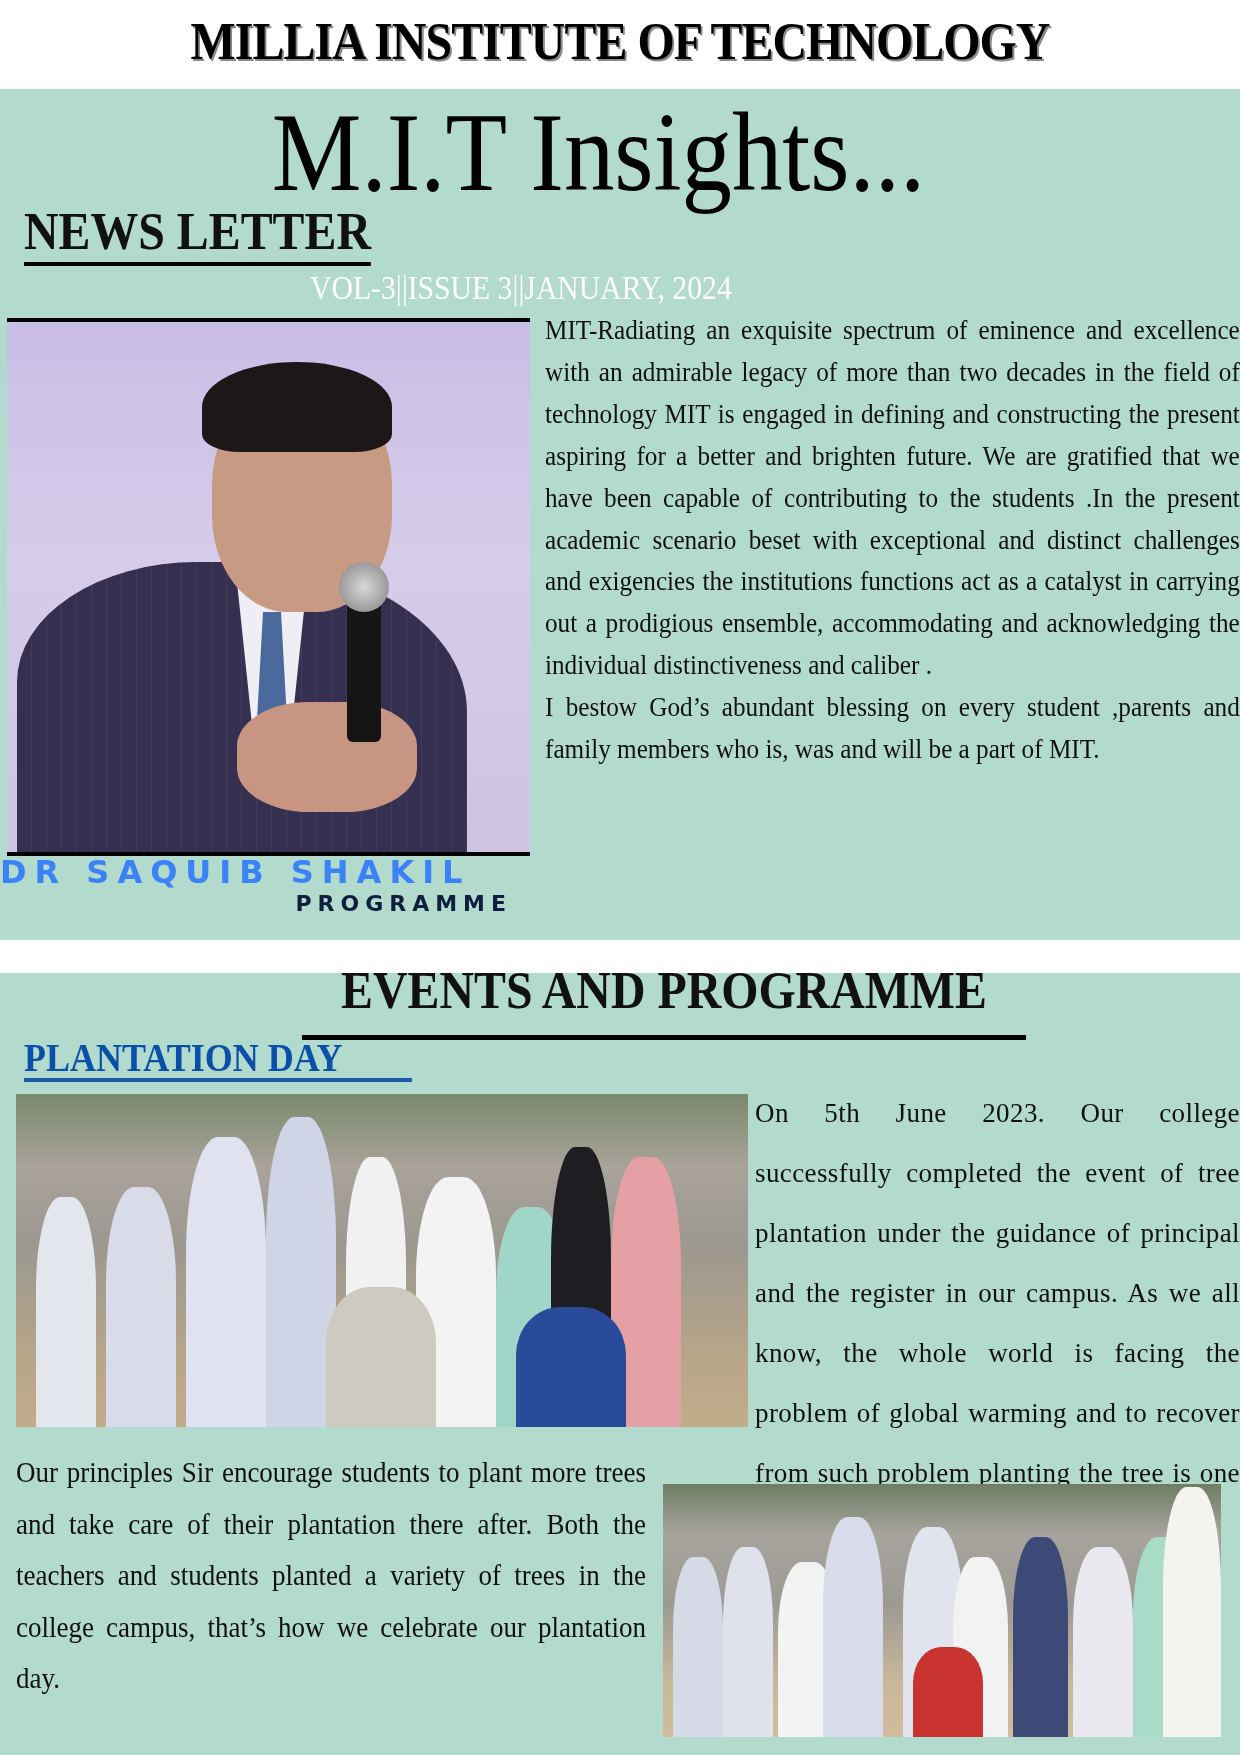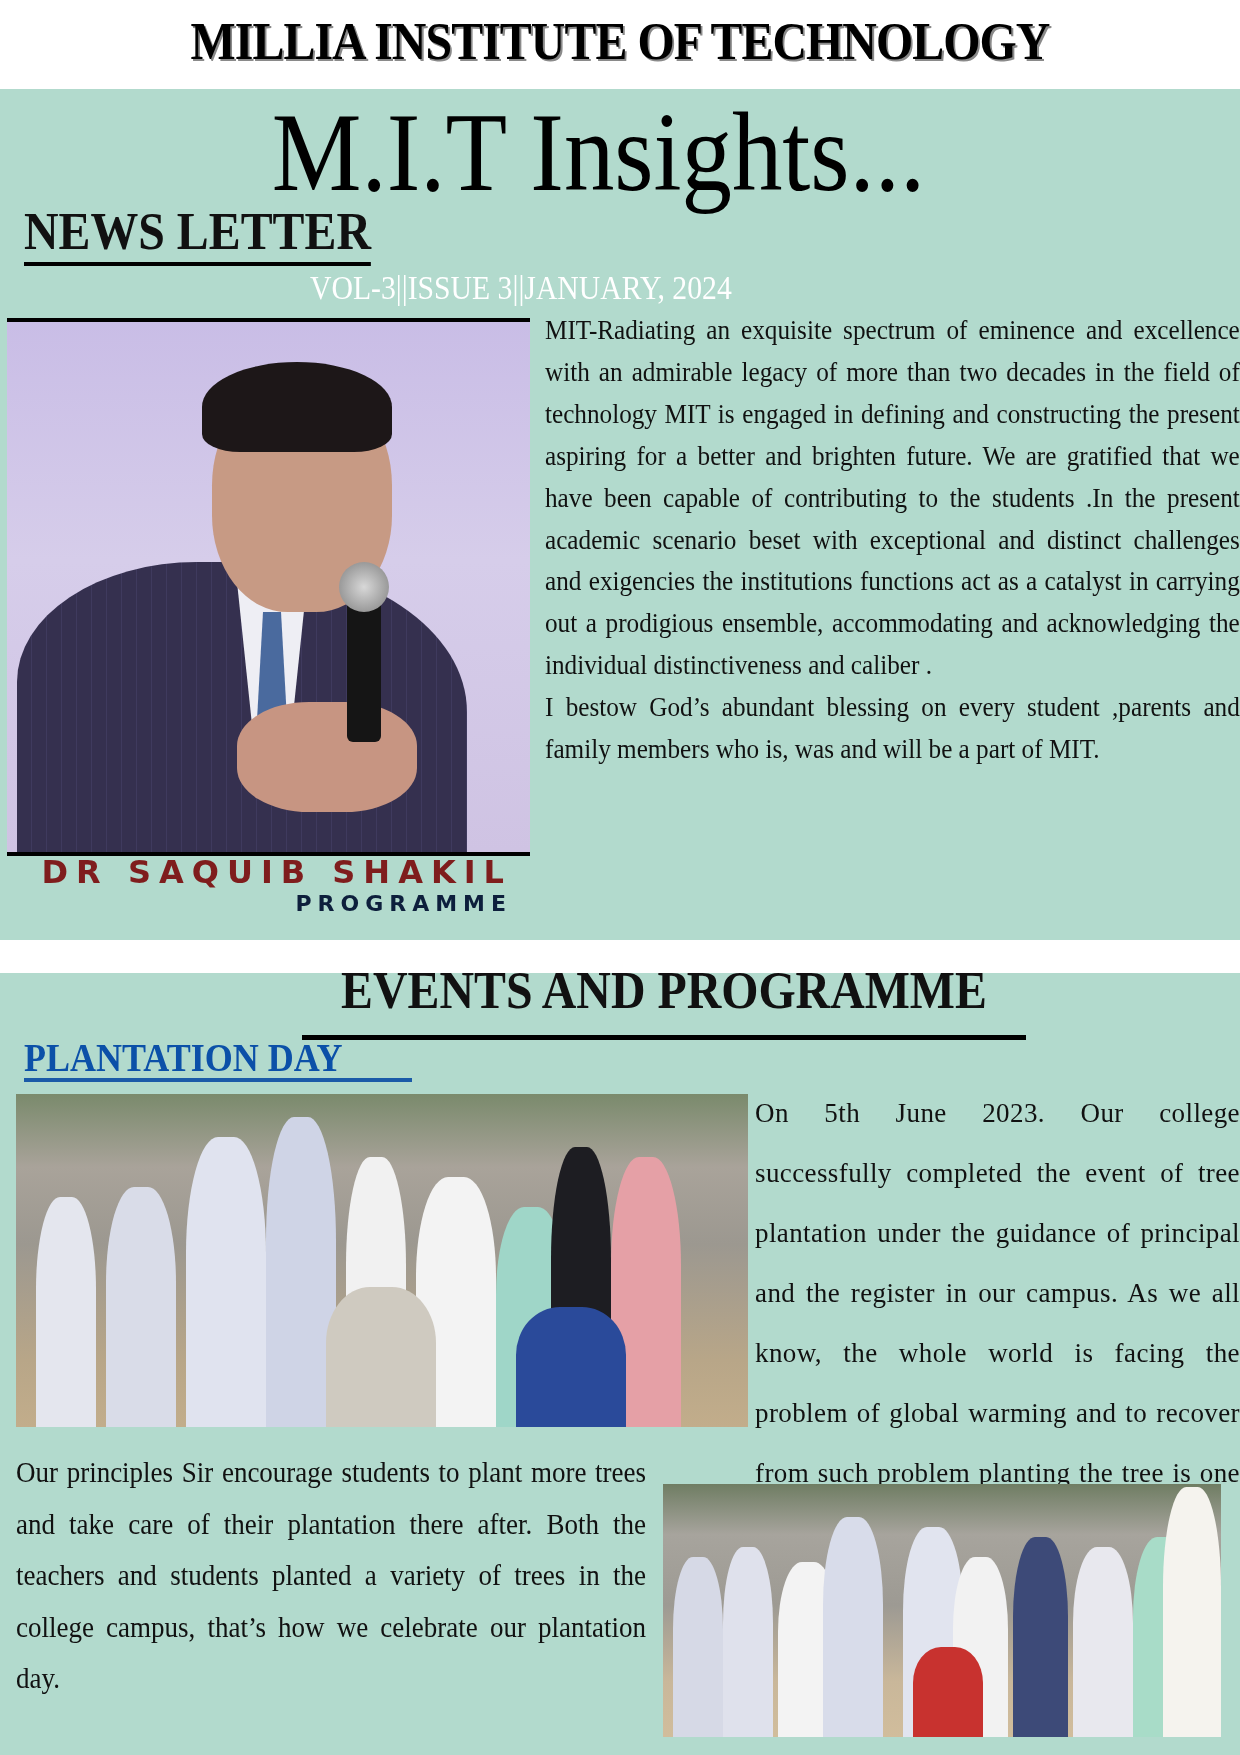--- a/index.html
+++ b/index.html
@@ -76,23 +76,23 @@
       position: absolute; left: 332px; top: 240px; width: 50px; height: 50px;
       background: radial-gradient(circle, #d8d8d8 0%, #9a9a9a 70%);
       border-radius: 50%;
     }
     .photo-principal .hands {
       position: absolute; left: 230px; top: 380px; width: 180px; height: 110px;
       background: #c79582; border-radius: 40%;
     }
 
     .principal-name {
-      left: 0; top: 852px; width: 512px; text-align: right;
+      left: 0; top: 852px; width: 512px; 
       font-family: "DejaVu Sans", sans-serif; font-weight: bold;
-      font-size: 32px; letter-spacing: 8px; color: #7f1d1d; line-height: 40px;
+      font-size: 32px; letter-spacing: 8px; color: #3b82f6; line-height: 40px;
     }
     .principal-role {
       left: 0; top: 890px; width: 512px; text-align: right;
       font-family: "DejaVu Sans", sans-serif; font-weight: bold;
       font-size: 22px; letter-spacing: 6px; color: #0d1f3c; line-height: 28px;
     }
 
     .msg {
       left: 545px; top: 309px; width: 695px;
       font-size: 28px; line-height: 41.9px; text-align: justify;

